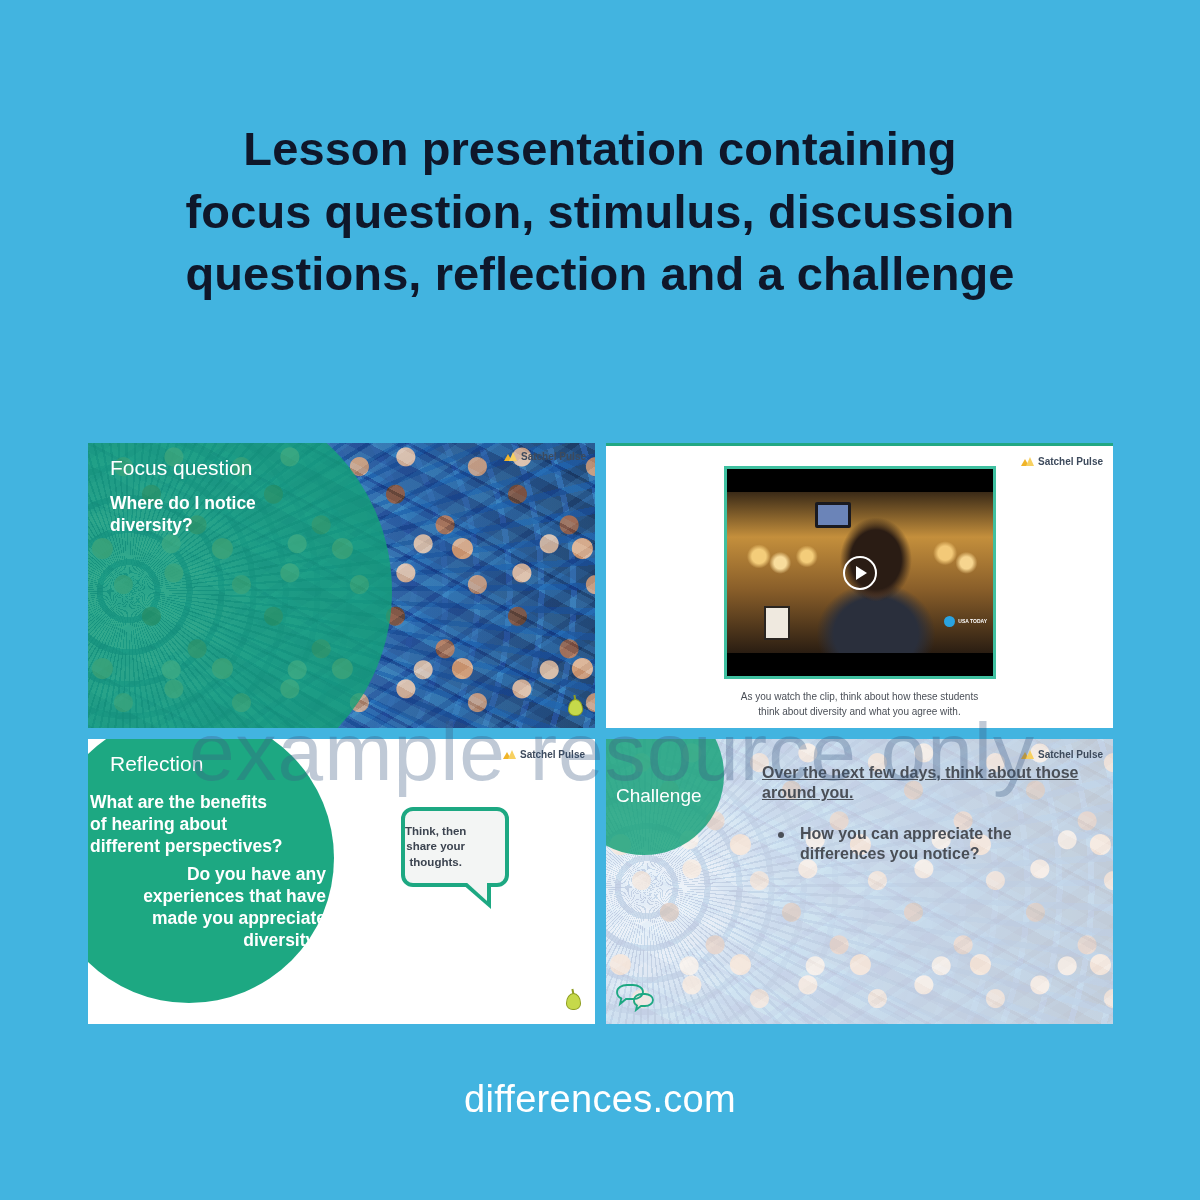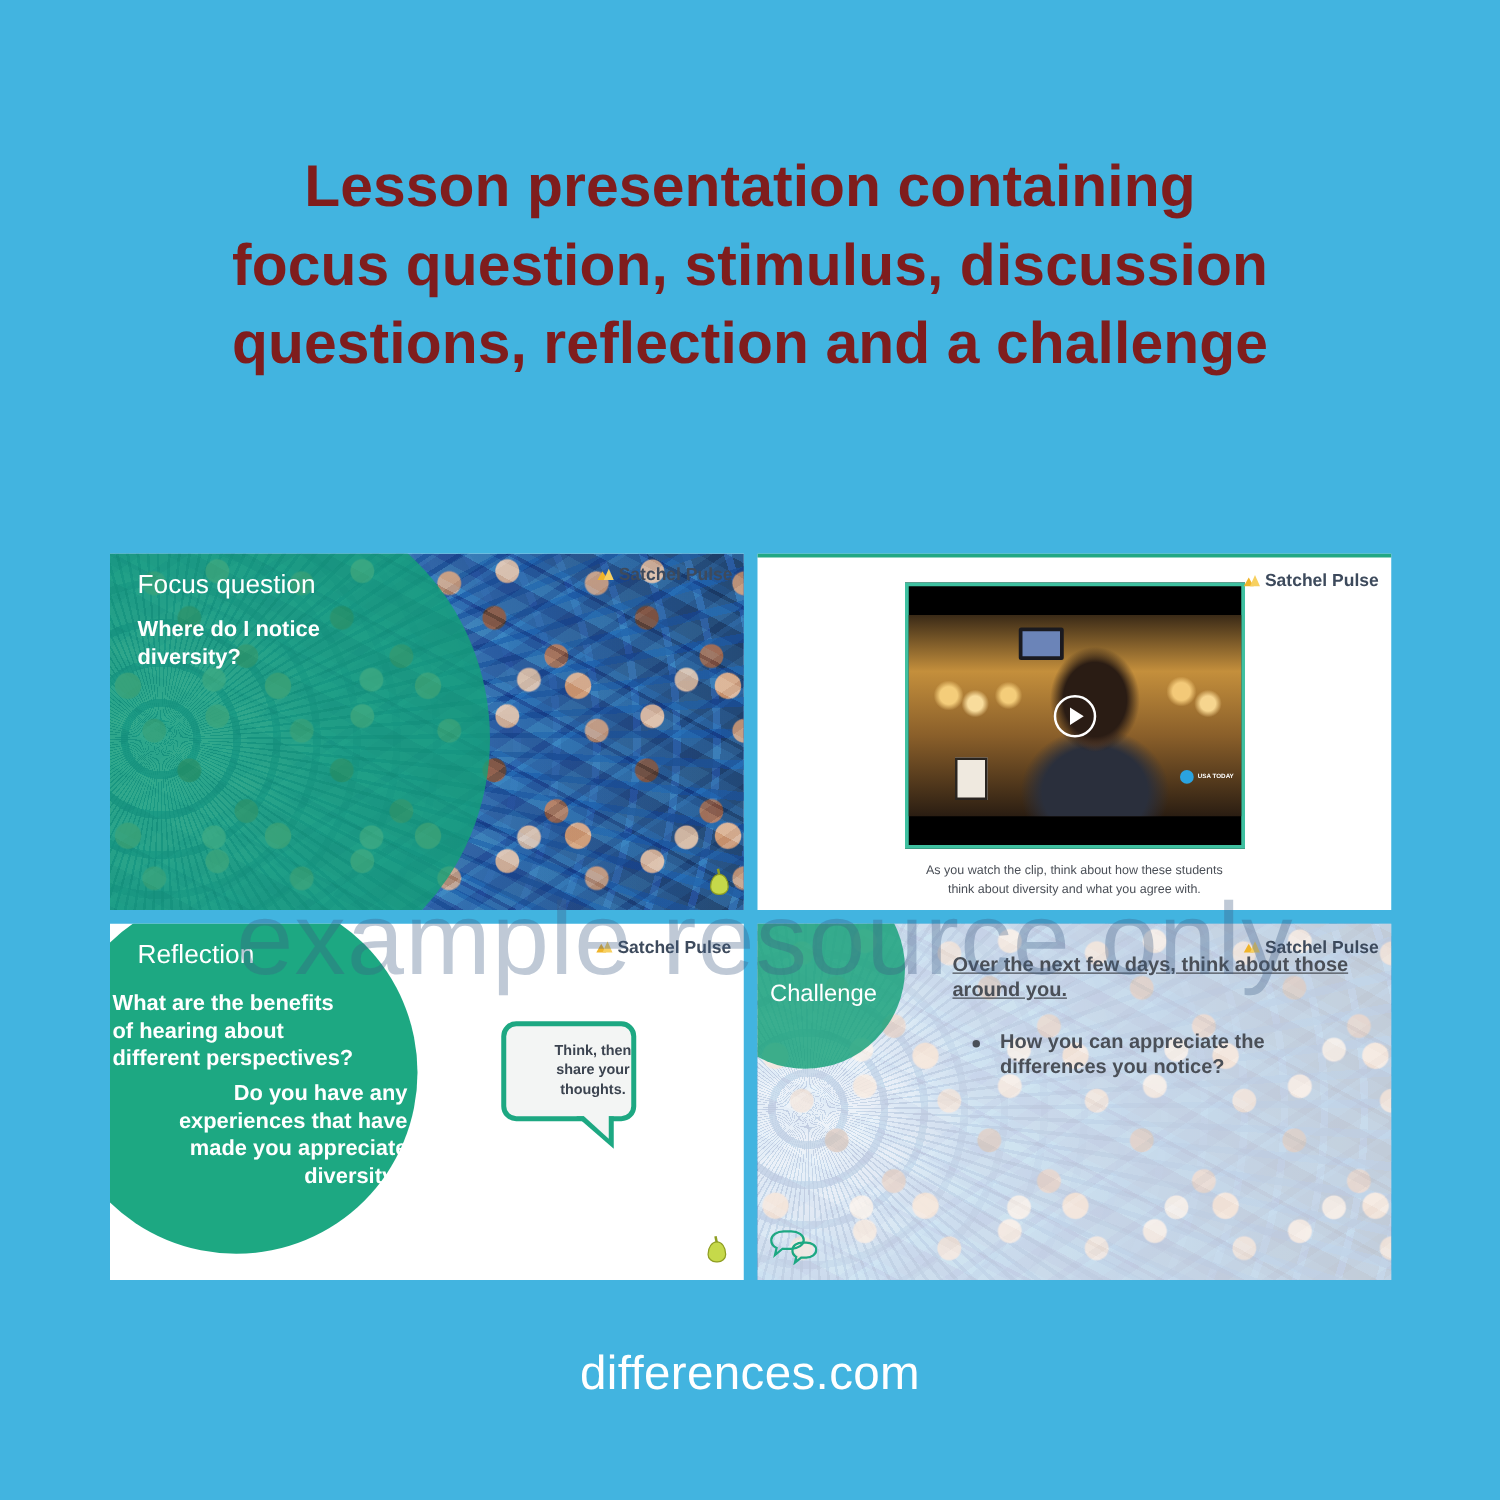--- a/index.html
+++ b/index.html
@@ -13,21 +13,21 @@
     width:1200px; height:1200px;
     background:#42b4e0;
     overflow:hidden;
   }
 
   
   .headline{
     position:absolute;
     left:0; right:0; top:118px;
     text-align:center;
-    color:#7f1d1d;
+    color:#0f172a;
     font-size:47px;
     line-height:1.33;
     font-weight:600;
     letter-spacing:.1px;
     padding:0 90px;
     white-space:pre-line;
   }
 
   
   .footer{
@@ -124,21 +124,21 @@
     position:absolute;
     border-radius:50%;
     background:#1da882;
   }
   .teal-circle.translucent{ background:rgba(20,160,120,.82); }
 
   
   .brand{
     position:absolute;
     display:flex; align-items:center; gap:4px;
-    font-size:14px; font-weight:700; color:#3d4a5c;
+    font-size:10px; font-weight:700; color:#3d4a5c;
     z-index:12;
   }
   .brand .logo-mark{
     width:13px; height:9px; position:relative; display:inline-block;
   }
   .brand .logo-mark i{
     position:absolute; bottom:0; width:0; height:0;
     border-style:solid;
   }
   .brand .logo-mark i.a{
@@ -236,26 +236,26 @@
     text-align:center;
     color:#4a4f57;
     font-size:10px;
     line-height:1.45;
     white-space:pre-line;
   }
 
   
   .bubble{
     position:absolute;
-    left:313px; top:78px;
+    left:313px; top:68px;
     width:108px; height:80px;
     background:#f3f5f4;
     border:4px solid #1da882;
     border-radius:12px;
-    display:flex; align-items:center; justify-content:flex-end;
+    display:flex; align-items:center; justify-content:flex-start;
   }
   .bubble .bubble-text{
     color:#3c4450;
     font-size:11.5px;
     font-weight:700;
     line-height:1.32;
     text-align:center;
     white-space:pre-line;
   }
   .bubble .tail{

